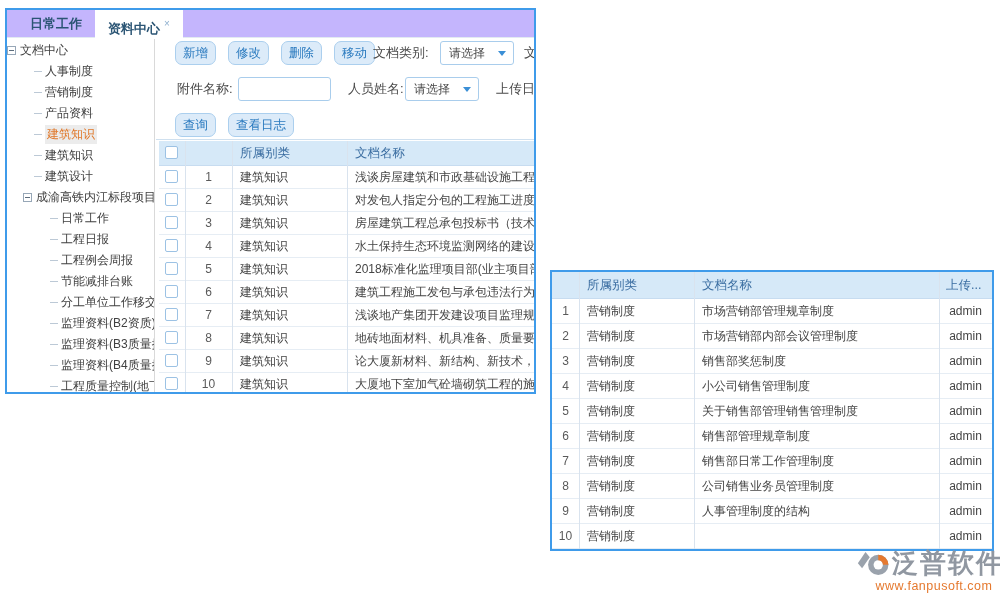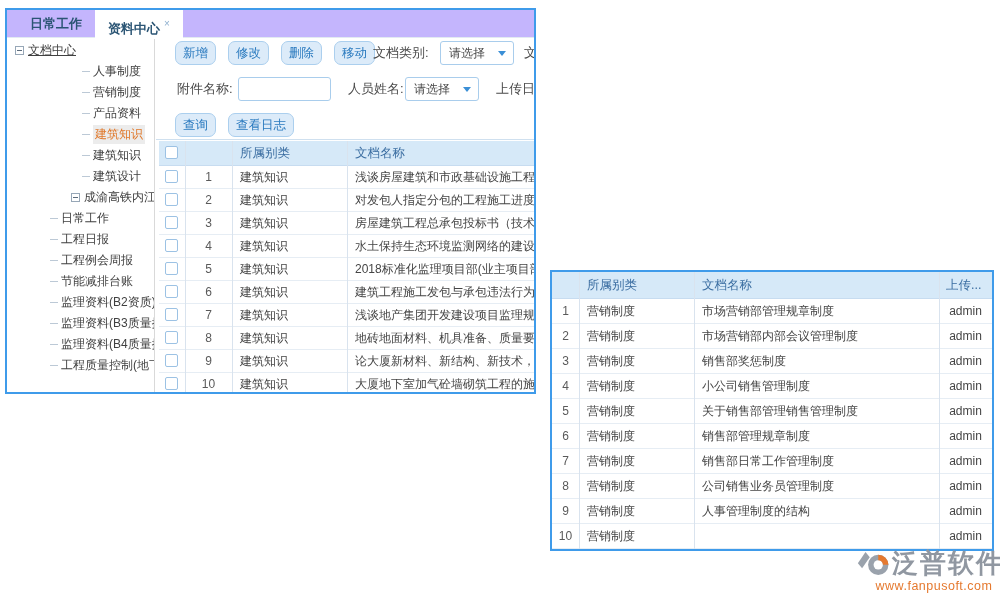--- a/index.html
+++ b/index.html
@@ -17,22 +17,22 @@
   .tab.first { margin-left:10px; }
   .tab.active { background:#ffffff; }
   .tab-close { font-size:10px; color:#8fb0cf; margin-left:4px; vertical-align:6px; font-weight:normal; }
 
   
   .sidebar { position:absolute; left:0; top:29px; width:148px; bottom:0; background:#fff;
     border-right:1px solid #d9d9d9; overflow:hidden; }
   .tree { position:absolute; left:0; top:1px; width:100%; }
   .tree-item { height:21px; display:flex; align-items:center; font-size:12px; color:#404040;
     white-space:nowrap; cursor:pointer; }
-  .tree-item.lvl0 { padding-left:8px;text-decoration:underline; }
-  .tree-item.lvl1 { padding-left:27px;margin-left:48px; }
+  .tree-item.lvl0 { padding-left:0; }
+  .tree-item.lvl1 { padding-left:27px; }
   .tree-item.lvl1.exp { padding-left:16px; }
   .tree-item.lvl2 { padding-left:43px; }
   .node-icon { display:none; }
   .exp .node-icon { display:inline-block; width:9px; height:9px; border:1px solid #97a7b7;
     background:#fff; margin-right:4px; position:relative; flex:none; }
   .exp .node-icon::before { content:""; position:absolute; left:1px; right:1px; top:3px;
     height:1px; background:#5c6c7c; }
   .tick { width:8px; height:1px; background:#bcc9d6; margin-right:3px; flex:none; }
   .tree-item.selected .tree-label { color:#e0782a; background:#ececec; padding:1px 2px; }
 
@@ -176,20 +176,25 @@
             <span class="tick"></span>
             <span class="tree-label">工程例会周报</span>
           </div>
 
           <div class="tree-item lvl2">
 
             <span class="tick"></span>
             <span class="tree-label">节能减排台账</span>
           </div>
 
+          <div class="tree-item lvl2">
+
+            <span class="tick"></span>
+            <span class="tree-label">分工单位工作移交</span>
+          </div>
 
           <div class="tree-item lvl2">
 
             <span class="tick"></span>
             <span class="tree-label">监理资料(B2资质)</span>
           </div>
 
           <div class="tree-item lvl2">
 
             <span class="tick"></span>

